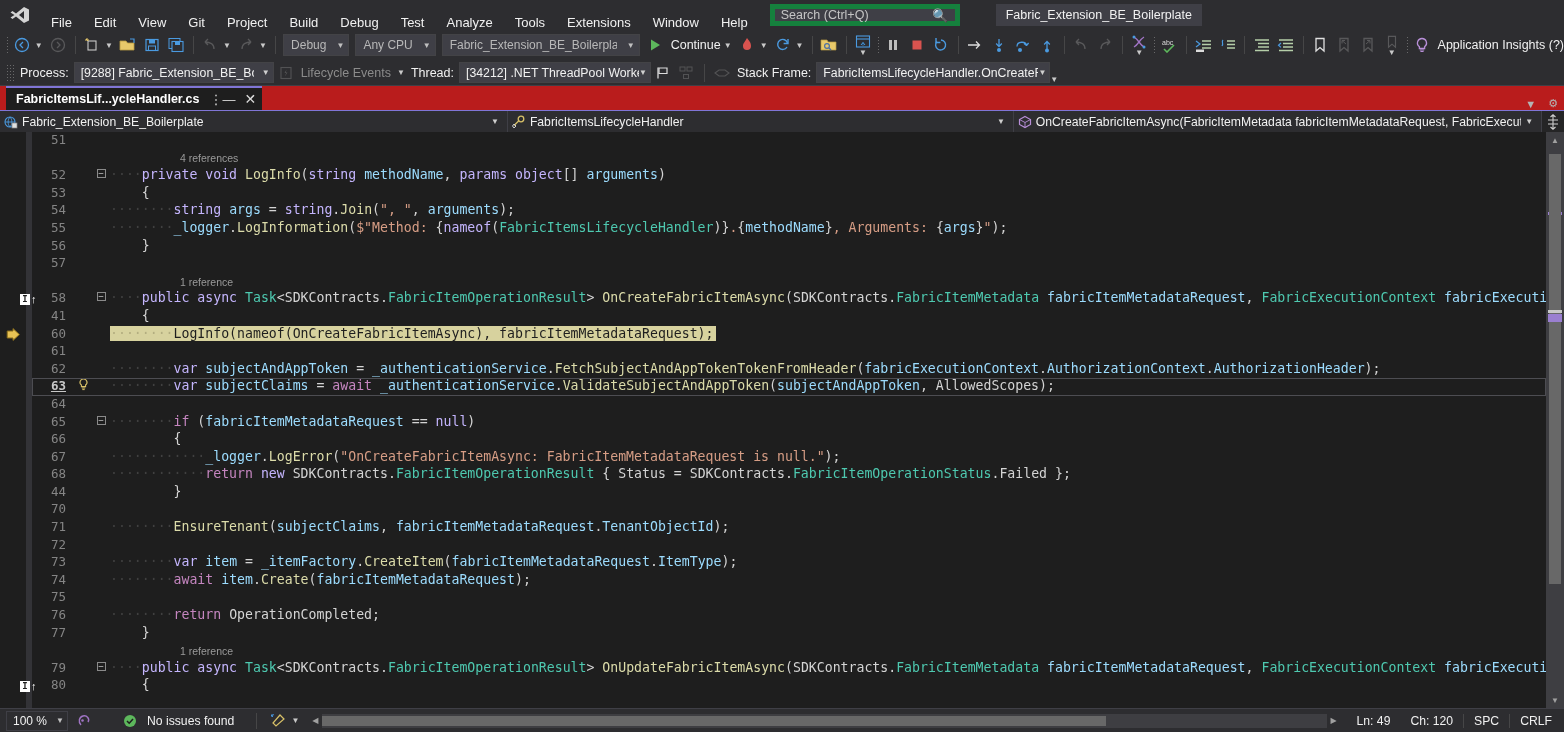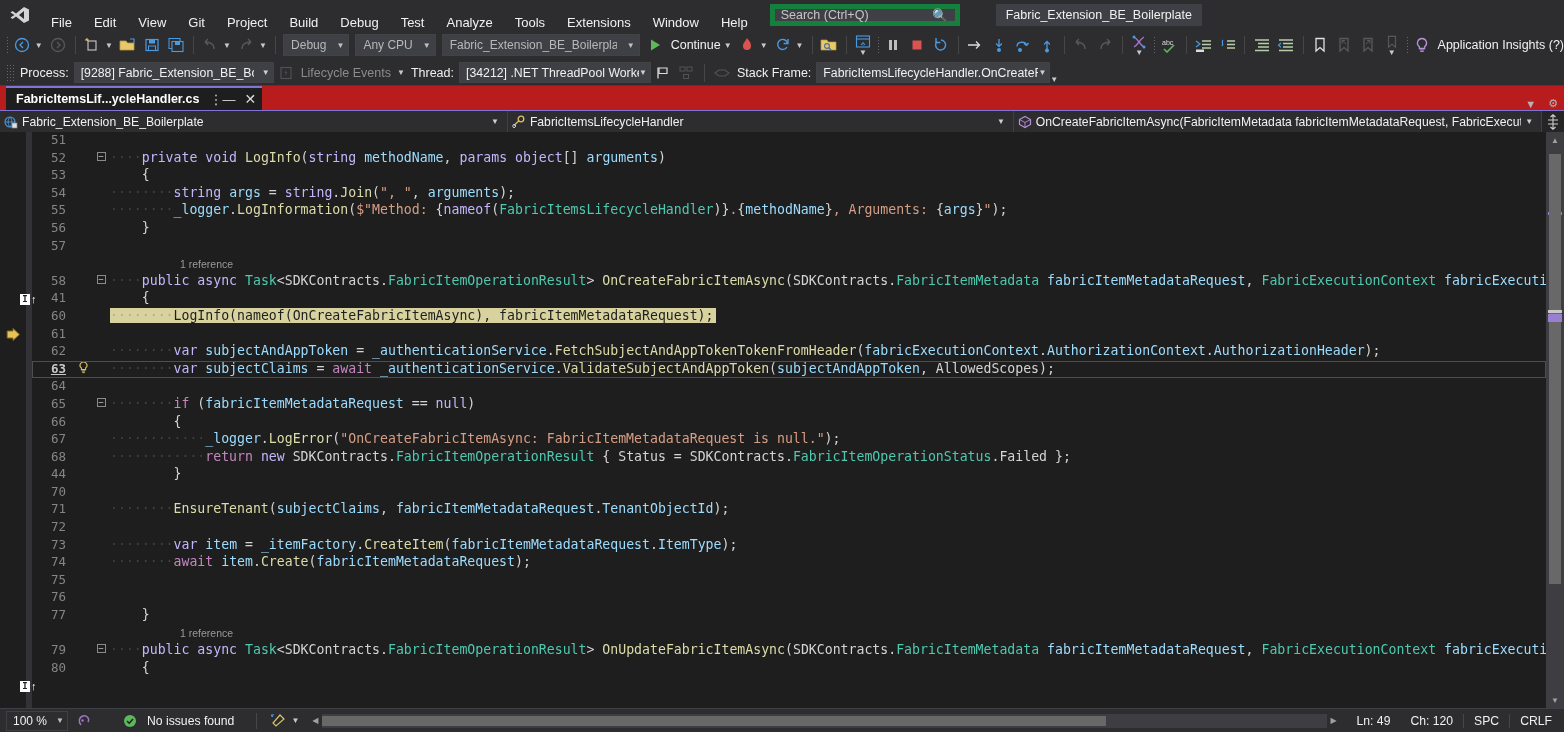--- a/index.html
+++ b/index.html
@@ -520,20 +520,23 @@
           </svg></div>
         <div class="gutter-glyph" style="top: 548.1px;">
           <span class="gg-box">I</span>
           <span class="gg-up">↑</span>
         </div>
       </div>
     <div class="indicator-strip"></div>
     <div class="code-area">
       <div class="code-lines" id="code-lines">
           <div class="ln-row"><div class="lnum">51</div><div class="bulb"></div><div class="fold"></div><div class="code-text"></div></div>
+          <div class="ref-row">
+            <span class="ref-txt" style="margin-left: 148px;">4 references</span>
+          </div>
           <div class="ln-row"><div class="lnum">52</div><div class="bulb"></div><div class="fold"><i>−</i></div><div class="code-text"><span class="ws">····</span><span class="k">private</span><span class="d"> </span><span class="k">void</span><span class="d"> </span><span class="m">LogInfo</span><span class="d">(</span><span class="k">string</span><span class="d"> </span><span class="p">methodName</span><span class="d">, </span><span class="k">params</span><span class="d"> </span><span class="k">object</span><span class="d">[] </span><span class="p">arguments</span><span class="d">)</span></div></div>
           <div class="ln-row"><div class="lnum">53</div><div class="bulb"></div><div class="fold"></div><div class="code-text"><span class="d">    {</span></div></div>
           <div class="ln-row"><div class="lnum">54</div><div class="bulb"></div><div class="fold"></div><div class="code-text"><span class="ws">········</span><span class="k">string</span><span class="d"> </span><span class="p">args</span><span class="d"> = </span><span class="k">string</span><span class="d">.</span><span class="m">Join</span><span class="d">(</span><span class="s">", "</span><span class="d">, </span><span class="p">arguments</span><span class="d">);</span></div></div>
           <div class="ln-row"><div class="lnum">55</div><div class="bulb"></div><div class="fold"></div><div class="code-text"><span class="ws">········</span><span class="p">_logger</span><span class="d">.</span><span class="m">LogInformation</span><span class="d">(</span><span class="s">$"Method: </span><span class="d">{</span><span class="k">nameof</span><span class="d">(</span><span class="t">FabricItemsLifecycleHandler</span><span class="d">)}</span><span class="s">.</span><span class="d">{</span><span class="p">methodName</span><span class="d">}</span><span class="s">, Arguments: </span><span class="d">{</span><span class="p">args</span><span class="d">}</span><span class="s">"</span><span class="d">);</span></div></div>
           <div class="ln-row"><div class="lnum">56</div><div class="bulb"></div><div class="fold"></div><div class="code-text"><span class="d">    }</span></div></div>
           <div class="ln-row"><div class="lnum">57</div><div class="bulb"></div><div class="fold"></div><div class="code-text"></div></div>
           <div class="ref-row">
             <span class="ref-txt" style="margin-left: 148px;">1 reference</span>
           </div>
           <div class="ln-row"><div class="lnum">58</div><div class="bulb"></div><div class="fold"><i>−</i></div><div class="code-text"><span class="ws">····</span><span class="k">public</span><span class="d"> </span><span class="k">async</span><span class="d"> </span><span class="t">Task</span><span class="d">&lt;</span><span class="d">SDKContracts</span><span class="d">.</span><span class="t">FabricItemOperationResult</span><span class="d">&gt; </span><span class="m">OnCreateFabricItemAsync</span><span class="d">(</span><span class="d">SDKContracts</span><span class="d">.</span><span class="t">FabricItemMetadata</span><span class="d"> </span><span class="p">fabricItemMetadataRequest</span><span class="d">, </span><span class="t">FabricExecutionContext</span><span class="d"> </span><span class="p">fabricExecutionCon</span></div></div>
@@ -550,21 +553,21 @@
           <div class="ln-row"><div class="lnum">66</div><div class="bulb"></div><div class="fold"></div><div class="code-text"><span class="d">        {</span></div></div>
           <div class="ln-row"><div class="lnum">67</div><div class="bulb"></div><div class="fold"></div><div class="code-text"><span class="ws">············</span><span class="p">_logger</span><span class="d">.</span><span class="m">LogError</span><span class="d">(</span><span class="s">"OnCreateFabricItemAsync: FabricItemMetadataRequest is null."</span><span class="d">);</span></div></div>
           <div class="ln-row"><div class="lnum">68</div><div class="bulb"></div><div class="fold"></div><div class="code-text"><span class="ws">············</span><span class="kc">return</span><span class="d"> </span><span class="k">new</span><span class="d"> </span><span class="d">SDKContracts</span><span class="d">.</span><span class="t">FabricItemOperationResult</span><span class="d"> { </span><span class="d">Status</span><span class="d"> = </span><span class="d">SDKContracts</span><span class="d">.</span><span class="t">FabricItemOperationStatus</span><span class="d">.</span><span class="d">Failed</span><span class="d"> };</span></div></div>
           <div class="ln-row"><div class="lnum">44</div><div class="bulb"></div><div class="fold"></div><div class="code-text"><span class="d">        }</span></div></div>
           <div class="ln-row"><div class="lnum">70</div><div class="bulb"></div><div class="fold"></div><div class="code-text"></div></div>
           <div class="ln-row"><div class="lnum">71</div><div class="bulb"></div><div class="fold"></div><div class="code-text"><span class="ws">········</span><span class="m">EnsureTenant</span><span class="d">(</span><span class="p">subjectClaims</span><span class="d">, </span><span class="p">fabricItemMetadataRequest</span><span class="d">.</span><span class="p">TenantObjectId</span><span class="d">);</span></div></div>
           <div class="ln-row"><div class="lnum">72</div><div class="bulb"></div><div class="fold"></div><div class="code-text"></div></div>
           <div class="ln-row"><div class="lnum">73</div><div class="bulb"></div><div class="fold"></div><div class="code-text"><span class="ws">········</span><span class="k">var</span><span class="d"> </span><span class="p">item</span><span class="d"> = </span><span class="p">_itemFactory</span><span class="d">.</span><span class="m">CreateItem</span><span class="d">(</span><span class="p">fabricItemMetadataRequest</span><span class="d">.</span><span class="p">ItemType</span><span class="d">);</span></div></div>
           <div class="ln-row"><div class="lnum">74</div><div class="bulb"></div><div class="fold"></div><div class="code-text"><span class="ws">········</span><span class="kc">await</span><span class="d"> </span><span class="p">item</span><span class="d">.</span><span class="m">Create</span><span class="d">(</span><span class="p">fabricItemMetadataRequest</span><span class="d">);</span></div></div>
           <div class="ln-row"><div class="lnum">75</div><div class="bulb"></div><div class="fold"></div><div class="code-text"></div></div>
-          <div class="ln-row"><div class="lnum">76</div><div class="bulb"></div><div class="fold"></div></div>
+          <div class="ln-row"><div class="lnum">76</div><div class="bulb"></div><div class="fold"></div><div class="code-text"><span class="ws">········</span><span class="kc">return</span><span class="d"> </span><span class="d">OperationCompleted</span><span class="d">;</span></div></div>
           <div class="ln-row"><div class="lnum">77</div><div class="bulb"></div><div class="fold"></div><div class="code-text"><span class="d">    }</span></div></div>
           <div class="ref-row">
             <span class="ref-txt" style="margin-left: 148px;">1 reference</span>
           </div>
           <div class="ln-row"><div class="lnum">79</div><div class="bulb"></div><div class="fold"><i>−</i></div><div class="code-text"><span class="ws">····</span><span class="k">public</span><span class="d"> </span><span class="k">async</span><span class="d"> </span><span class="t">Task</span><span class="d">&lt;</span><span class="d">SDKContracts</span><span class="d">.</span><span class="t">FabricItemOperationResult</span><span class="d">&gt; </span><span class="m">OnUpdateFabricItemAsync</span><span class="d">(</span><span class="d">SDKContracts</span><span class="d">.</span><span class="t">FabricItemMetadata</span><span class="d"> </span><span class="p">fabricItemMetadataRequest</span><span class="d">, </span><span class="t">FabricExecutionContext</span><span class="d"> </span><span class="p">fabricExecutionCon</span></div></div>
           <div class="ln-row"><div class="lnum">80</div><div class="bulb"></div><div class="fold"></div><div class="code-text"><span class="d">    {</span></div></div>
         </div>
     </div>
     <div class="vscroll">
       <div class="vs-up">▲</div>

